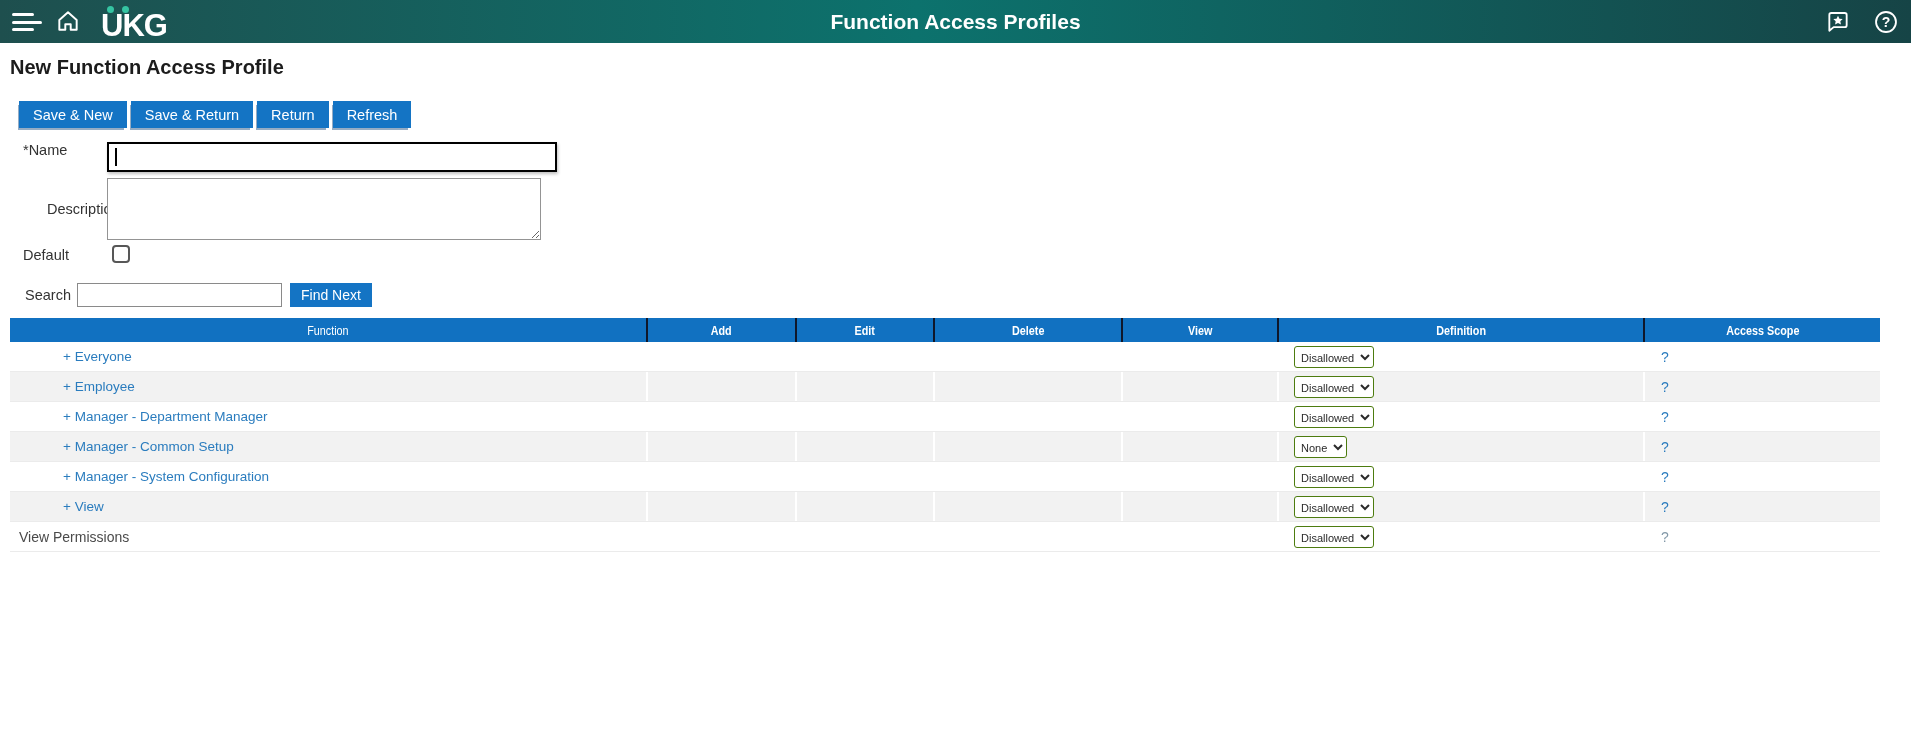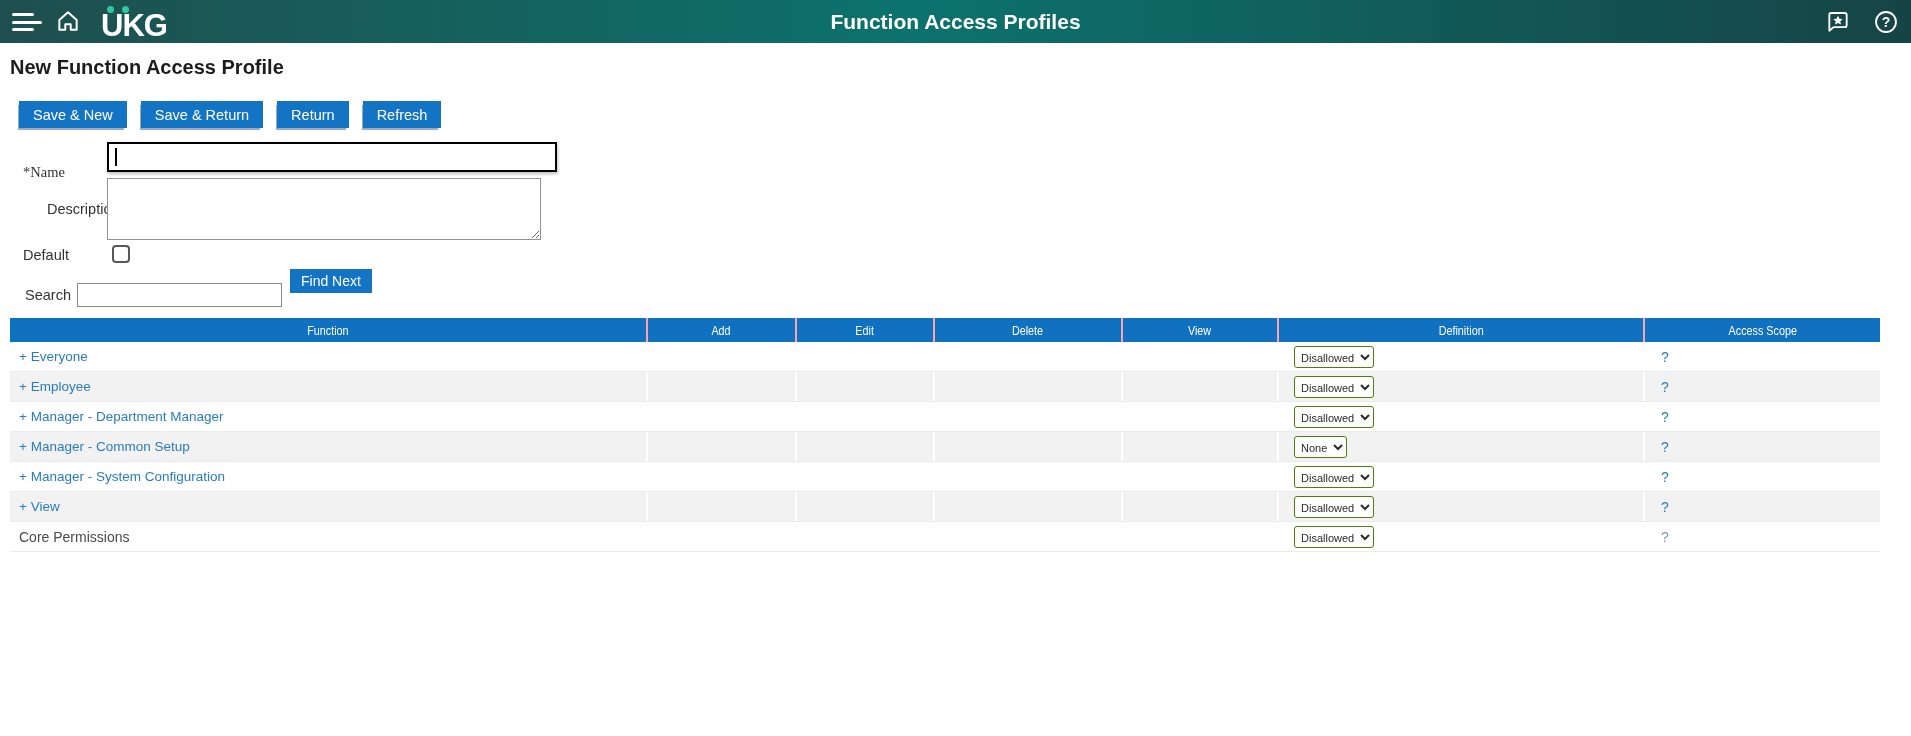--- a/index.html
+++ b/index.html
@@ -49,31 +49,31 @@
   .topbar-right { position:absolute; right:12px; top:0; height:43px; display:flex; align-items:center; gap:22px; }
   .icon-btn { background:none; border:none; cursor:pointer; width:26px; height:26px; padding:0; }
 
   
   .page-title {
     position:absolute; left:10px; top:56px;
     font-size:20px; font-weight:bold; color:#1c1c1c;
   }
 
   
-  .toolbar { position:absolute; left:19px; top:101px; display:flex; gap:14px; }
+  .toolbar { position:absolute; left:19px; top:101px; display:flex; gap:4px; }
   .btn-blue {
     background:#1474c4; color:#fff; border:none; cursor:pointer;
     font-family:"Liberation Sans", sans-serif;
     font-size:14.5px; height:27px; padding:0 14px;
     box-shadow:-2px 3px 0 -1px rgba(20,70,124,0.45);
   }
 
   
   .form-label { position:absolute; font-size:14.5px; color:#333; }
-  #name-label { left:23px; top:164px;font-family:Liberation Serif, serif; }
+  #name-label { left:23px; top:142px; }
   #desc-label { left:23px; top:201px;margin-left:24px; }
   #default-label { left:23px; top:247px; }
   #search-label { left:25px; top:287px; }
 
   .name-wrap { position:absolute; left:107px; top:142px; width:450px; height:30px; }
   #name-input {
     width:450px; height:30px; border:2px solid #000; background:#fff;
     font-size:14px; padding:0 6px; outline:none;
     box-shadow:1px 2px 3px rgba(0,0,0,0.25);
   }
@@ -86,42 +86,42 @@
   }
   #default-checkbox {
     position:absolute; left:112px; top:245px; width:18px; height:18px;
     appearance:none; -webkit-appearance:none;
     border:2px solid #575757; border-radius:4px; background:#fff; cursor:pointer;
   }
   #search-input {
     position:absolute; left:77px; top:283px; width:205px; height:24px;
     border:1px solid #8a8a8a; font-size:14px; padding:0 5px;
   }
-  #find-next-btn { position:absolute; left:290px; top:269px; height:24px; padding:0 11px; font-size:14px; box-shadow:none; }
+  #find-next-btn { position:absolute; left:290px; top:283px; height:24px; padding:0 11px; font-size:14px; box-shadow:none; }
 
   
   .fa-table { position:absolute; left:10px; top:318px; width:1870px; }
   .thead-row, .trow {
     display:grid;
     grid-template-columns:636px 149px 138px 188px 156px 366px 237px;
   }
   .thead-row { background:#1171c1; height:24px; }
   .th {
     display:flex; align-items:center; justify-content:center;
     color:#fff; font-size:13.5px; overflow:hidden;
   }
   .th .cond { display:inline-block; transform:scaleX(0.8); white-space:nowrap; }
-  .th + .th { border-left:2px solid #fca5a5; }
+  .th + .th { border-left:2px solid #0f172a;font-weight:bold; }
 
   .trow { height:30px; background:#fff; border-bottom:1px solid #ebebeb; }
   .trow.alt { background:#f2f2f2; }
   .td { display:flex; align-items:center; overflow:hidden; }
   .td + .td { border-left:2px solid #fff; }
   .td-function { padding-left:9px; }
-  .fn-link { color:#2a7cbe; font-size:13.5px; text-decoration:none; cursor:pointer; }
+  .fn-link { color:#2a7cbe; font-size:13.5px; text-decoration:none; cursor:pointer;margin-left:44px; }
   .fn-plain { color:#4a4a4a; font-size:14px; }
   .td-access { padding-left:15px; }
   .td-access select {
     font-family:"Liberation Sans", sans-serif; font-size:11px; color:#2b2b2b;
     height:22px; border:1px solid #4d7c0f; border-radius:3px; background:#fff;
     padding:4px 2px; cursor:pointer;
   }
   .td-def { padding-left:16px; }
   .def-link { color:#2a7cbe; font-size:14px; text-decoration:none; cursor:pointer; }
   .def-link.muted { color:#8399a8; }
@@ -299,21 +299,21 @@
           <div class="td"></div>
           <div class="td td-access">
             <select><option>Disallowed</option></select>
           </div>
           <div class="td td-def">
             <a class="def-link">?</a>
           </div>
         </div>
         <div class="trow">
           <div class="td td-function">
-            <span class="fn-plain">Core Permissions</span>
+            <span class="fn-plain">View Permissions</span>
           </div>
           <div class="td"></div>
           <div class="td"></div>
           <div class="td"></div>
           <div class="td"></div>
           <div class="td td-access">
             <select><option>Disallowed</option></select>
           </div>
           <div class="td td-def">
             <a class="def-link muted">?</a>

